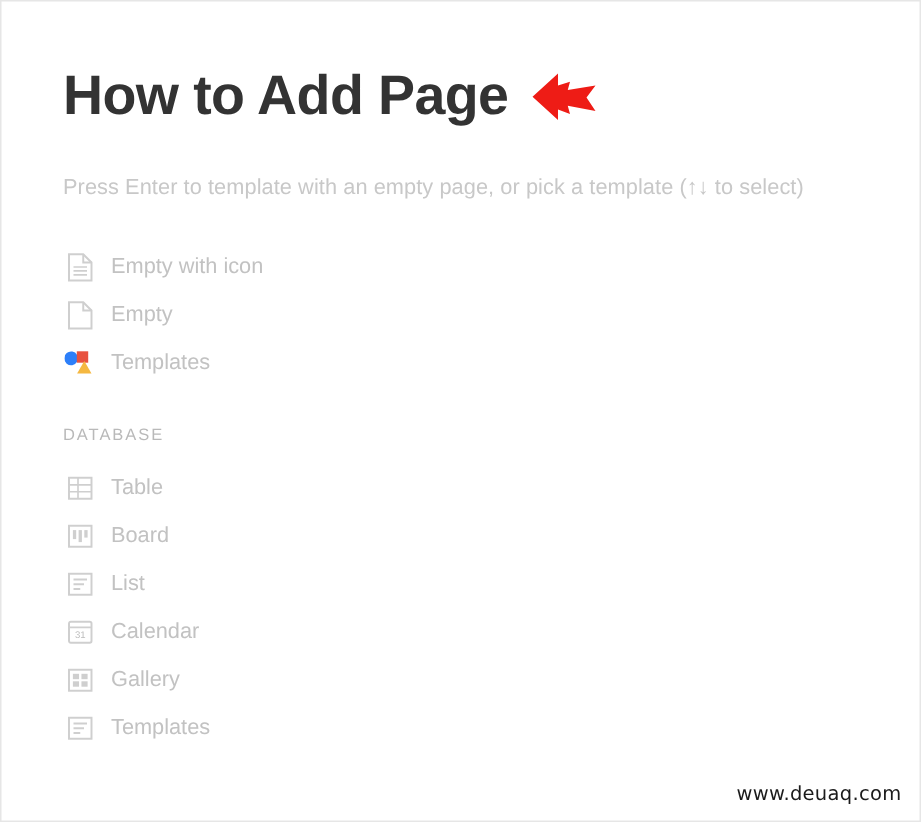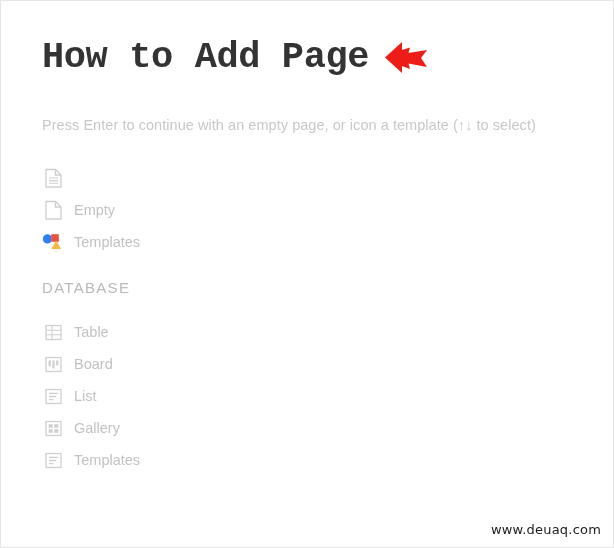--- a/index.html
+++ b/index.html
@@ -20,25 +20,24 @@
     box-sizing: border-box;
     border: 1px solid #e6e6e6;
     background: #ffffff;
     overflow: hidden;
   }
 
   
   .title-row {
     position: absolute;
     left: 41px;
-    top: 31px;
+    top: 38px;
     display: flex;
     align-items: center;
     height: 50px;
-    font-family: Liberation Mono, monospace;
   }
   .page-title {
     font-size: 37px;
     font-weight: bold;
     color: #333333;
     letter-spacing: -0.4px;
     line-height: 46px;
     white-space: nowrap;
   }
   .arrow-wrap {
@@ -80,30 +79,30 @@
     flex: none;
   }
   .menu-label {
     font-size: 14.5px;
     color: #c2c2c2;
     line-height: 1;
     white-space: nowrap;
   }
 
   .section-head {
-    font-size: 15px;
+    font-size: 11px;
     color: #b9b9b9;
     letter-spacing: 1.3px;
     height: 30px;
     display: flex;
     align-items: flex-end;
     padding-bottom: 6px;
     box-sizing: border-box;
     margin-top: 14px;
-    margin-bottom: 14px;
+    margin-bottom: 7px;
   }
 
   
   .watermark {
     position: absolute;
     right: 12px;
     bottom: 10px;
     font-size: 13px;
     color: #1b1b1b;
     font-family: "DejaVu Sans", sans-serif;
@@ -119,32 +118,33 @@
 
   <div class="title-row">
     <div class="page-title">How to Add Page</div>
     <span class="arrow-wrap">
       <svg width="46" height="36" viewBox="0 0 46 36" aria-hidden="true">
         <path d="M2 18.5 L19 3 L19 11 L27 8.5 L25.5 14 L44 11 L38 19 L44 28 L25.5 24.5 L27 30 L19 27 L19 34 Z" fill="#ee1c16"></path>
       </svg>
     </span>
   </div>
 
-  <div class="subtitle">Press Enter to continue with an empty page, or icon a template (↑↓ to select)</div>
+  <div class="subtitle">Press Enter to template with an empty page, or pick a template (↑↓ to select)</div>
 
   <div class="menu">
 
     <div class="menu-row">
       <span class="menu-icon">
         <svg width="19" height="21" viewBox="0 0 19 21">
           <path d="M2 1.5 H11.5 L17 7 V19 H2 Z" fill="none" stroke="#cfcfcf" stroke-width="1.3"></path>
           <path d="M11.5 1.5 V7 H17" fill="none" stroke="#cfcfcf" stroke-width="1.3"></path>
           <path d="M5 10 H14 M5 12.6 H14 M5 15.2 H14" stroke="#cfcfcf" stroke-width="1.1"></path>
         </svg>
       </span>
+      <span class="menu-label">Empty with icon</span>
     </div>
 
     <div class="menu-row">
       <span class="menu-icon">
         <svg width="19" height="21" viewBox="0 0 19 21">
           <path d="M2 1.5 H11.5 L17 7 V19 H2 Z" fill="none" stroke="#cfcfcf" stroke-width="1.3"></path>
           <path d="M11.5 1.5 V7 H17" fill="none" stroke="#cfcfcf" stroke-width="1.3"></path>
         </svg>
       </span>
       <span class="menu-label">Empty</span>
@@ -189,20 +189,30 @@
     <div class="menu-row">
       <span class="menu-icon">
         <svg width="19" height="19" viewBox="0 0 19 19">
           <rect x="2" y="2.5" width="15" height="14" fill="none" stroke="#cfcfcf" stroke-width="1.3"></rect>
           <path d="M5 6.3 H14 M5 9.5 H12 M5 12.7 H9.5" stroke="#cfcfcf" stroke-width="1.3"></path>
         </svg>
       </span>
       <span class="menu-label">List</span>
     </div>
 
+    <div class="menu-row">
+      <span class="menu-icon">
+        <svg width="19" height="19" viewBox="0 0 19 19">
+          <rect x="2" y="2.5" width="15" height="14" rx="1.2" fill="none" stroke="#cfcfcf" stroke-width="1.3"></rect>
+          <path d="M2 6.2 H17" stroke="#cfcfcf" stroke-width="1.1"></path>
+          <text x="9.5" y="13.6" font-size="6.4" fill="#bdbdbd" font-family="Liberation Sans, sans-serif" text-anchor="middle">31</text>
+        </svg>
+      </span>
+      <span class="menu-label">Calendar</span>
+    </div>
 
     <div class="menu-row">
       <span class="menu-icon">
         <svg width="19" height="19" viewBox="0 0 19 19">
           <rect x="2" y="2.5" width="15" height="14" fill="none" stroke="#cfcfcf" stroke-width="1.3"></rect>
           <rect x="4.6" y="5.2" width="4.1" height="3.6" fill="#cfcfcf"></rect>
           <rect x="10.3" y="5.2" width="4.1" height="3.6" fill="#cfcfcf"></rect>
           <rect x="4.6" y="10.2" width="4.1" height="3.6" fill="#cfcfcf"></rect>
           <rect x="10.3" y="10.2" width="4.1" height="3.6" fill="#cfcfcf"></rect>
         </svg>

